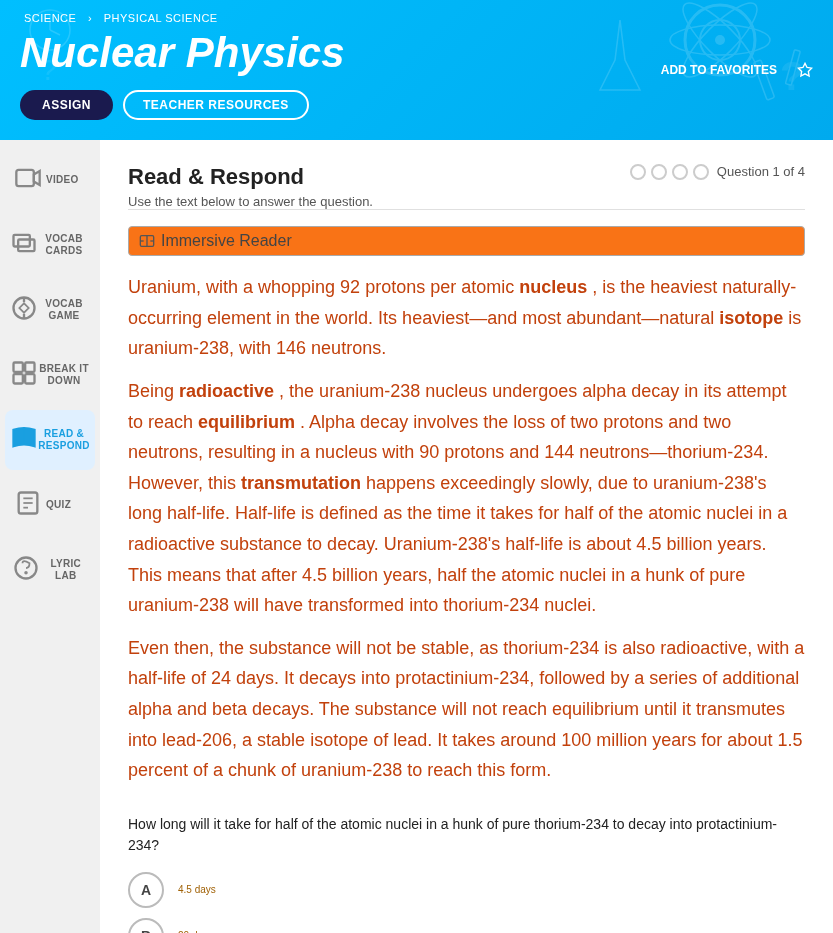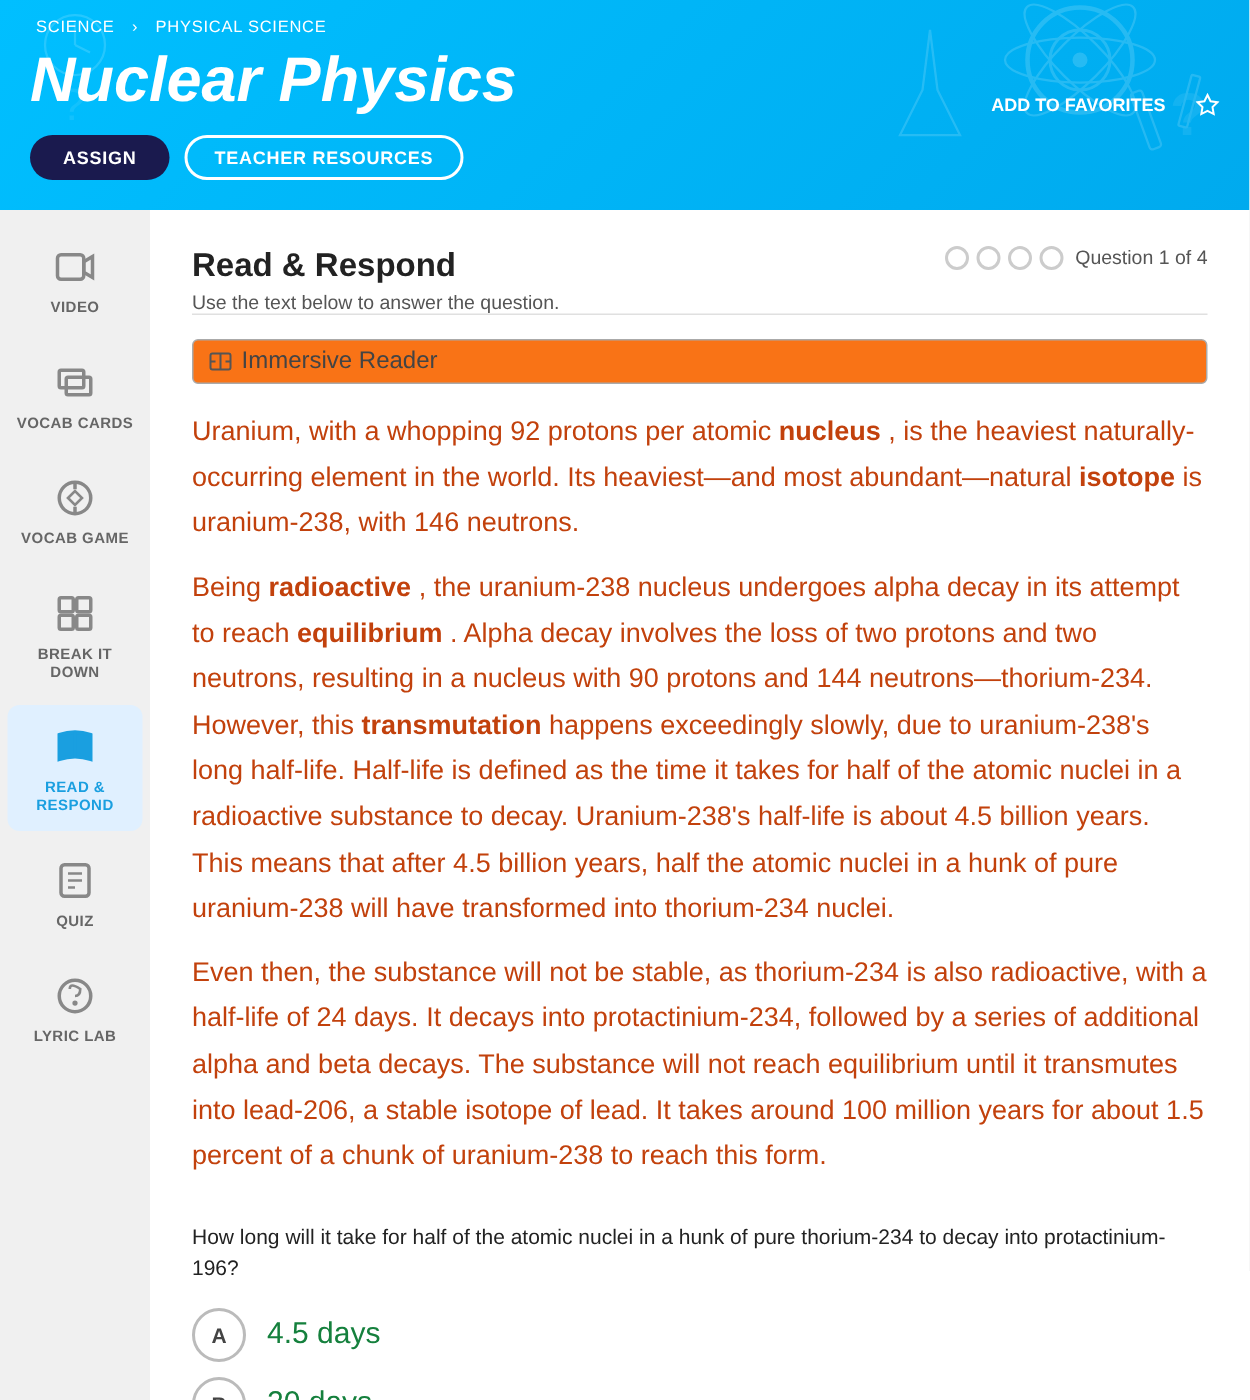--- a/index.html
+++ b/index.html
@@ -85,21 +85,21 @@
       width: 100px;
       background: #f0f0f0;
       display: flex;
       flex-direction: column;
       align-items: center;
       padding: 10px 0;
       gap: 5px;
     }
     .sidebar-item {
       display: flex;
-      flex-direction: column;
+      flex-direction: row;
       align-items: center;
       padding: 10px 5px;
       cursor: pointer;
       width: 90px;
       border-radius: 8px;
       text-align: center;
     }
     .sidebar-item.active { background: #e0f0ff; }
     .sidebar-icon {
       width: 36px;
@@ -232,22 +232,22 @@
       display: flex;
       align-items: center;
       justify-content: center;
       font-size: 14px;
       font-weight: 700;
       color: #444;
       flex-shrink: 0;
       background: white;
     }
     .answer-text {
-      font-size: 20px;
-      color: #15803d;
+      font-size: 10px;
+      color: #a16207;
     }
   </style>
 </head>
 <body>
 
 <div class="header">
 
   <svg class="header-bg-icons" viewBox="0 0 833 125" xmlns="http://www.w3.org/2000/svg">
     <circle cx="720" cy="40" r="35" stroke="white" stroke-width="3" fill="none"></circle>
     <circle cx="720" cy="40" r="20" stroke="white" stroke-width="2" fill="none"></circle>
@@ -405,21 +405,21 @@
     </p>
 
     <p class="article-text">
       Being <strong class="keyword">radioactive</strong> , the uranium-238 nucleus undergoes alpha decay in its attempt to reach <strong class="keyword">equilibrium</strong> . Alpha decay involves the loss of two protons and two neutrons, resulting in a nucleus with 90 protons and 144 neutrons—thorium-234. However, this <strong class="keyword">transmutation</strong> happens exceedingly slowly, due to uranium-238's long half-life. Half-life is defined as the time it takes for half of the atomic nuclei in a radioactive substance to decay. Uranium-238's half-life is about 4.5 billion years. This means that after 4.5 billion years, half the atomic nuclei in a hunk of pure uranium-238 will have transformed into thorium-234 nuclei.
     </p>
 
     <p class="article-text">
       Even then, the substance will not be stable, as thorium-234 is also radioactive, with a half-life of 24 days. It decays into protactinium-234, followed by a series of additional alpha and beta decays. The substance will not reach equilibrium until it transmutes into lead-206, a stable isotope of lead. It takes around 100 million years for about 1.5 percent of a chunk of uranium-238 to reach this form.
     </p>
 
-    <p class="question-text">How long will it take for half of the atomic nuclei in a hunk of pure thorium-234 to decay into protactinium-196?</p>
+    <p class="question-text">How long will it take for half of the atomic nuclei in a hunk of pure thorium-234 to decay into protactinium-234?</p>
 
     <div class="answer-options">
 
       <div class="answer-option">
         <div class="answer-letter">A</div>
         <span class="answer-text">4.5 days</span>
       </div>
 
       <div class="answer-option">
         <div class="answer-letter">B</div>

